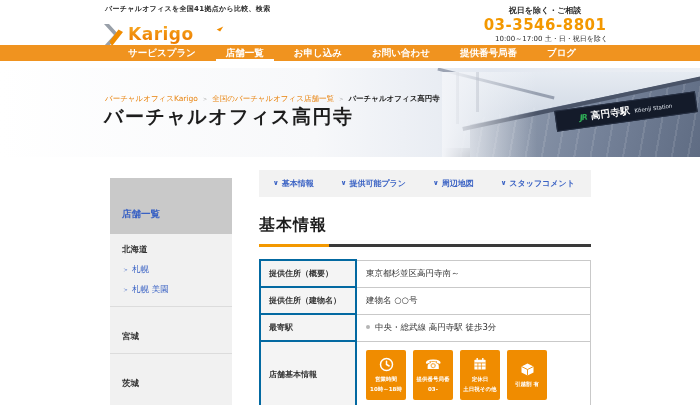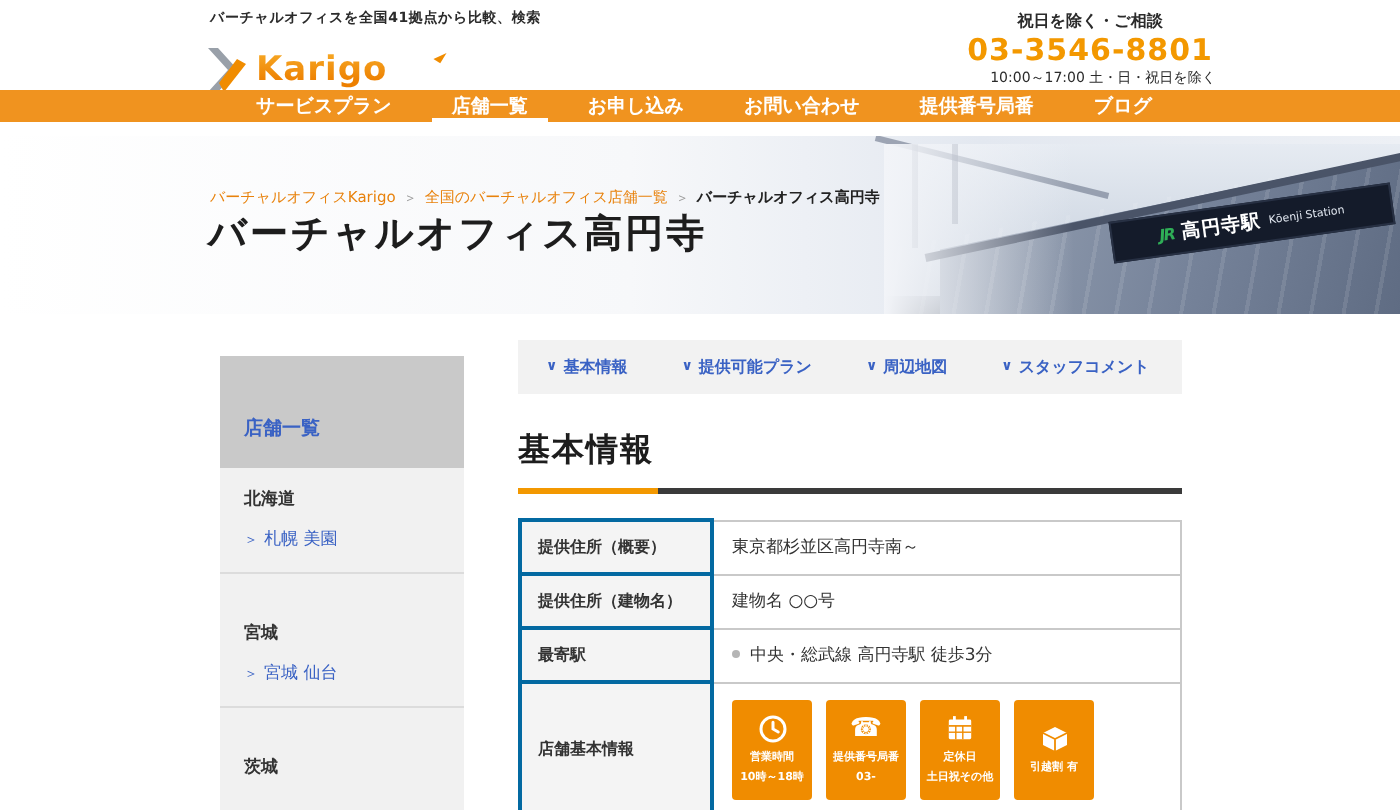--- a/index.html
+++ b/index.html
@@ -135,24 +135,24 @@
   </div>
   <div class="hero-title">バーチャルオフィス高円寺</div>
 </div>
 
 <div class="sidebar">
   <div class="sidebar-head">
     <span>店舗一覧</span>
   </div>
   <div class="sidebar-body">
     <div class="region first">北海道</div>
+    <a class="slink"><span class="arr">＞</span><span>札幌</span></a>
     <a class="slink"><span class="arr">＞</span><span>札幌 美園</span></a>
     <div class="divider"></div>
     <div class="region">宮城</div>
-    <a class="slink"><span class="arr">＞</span><span>宮城 仙台</span></a>
     <div class="divider"></div>
     <div class="region">茨城</div>
 
   </div>
 </div>
 
 <div class="main">
   <div class="anchors">
     <span class="anchor-link">
         <span class="chev">∨</span>

